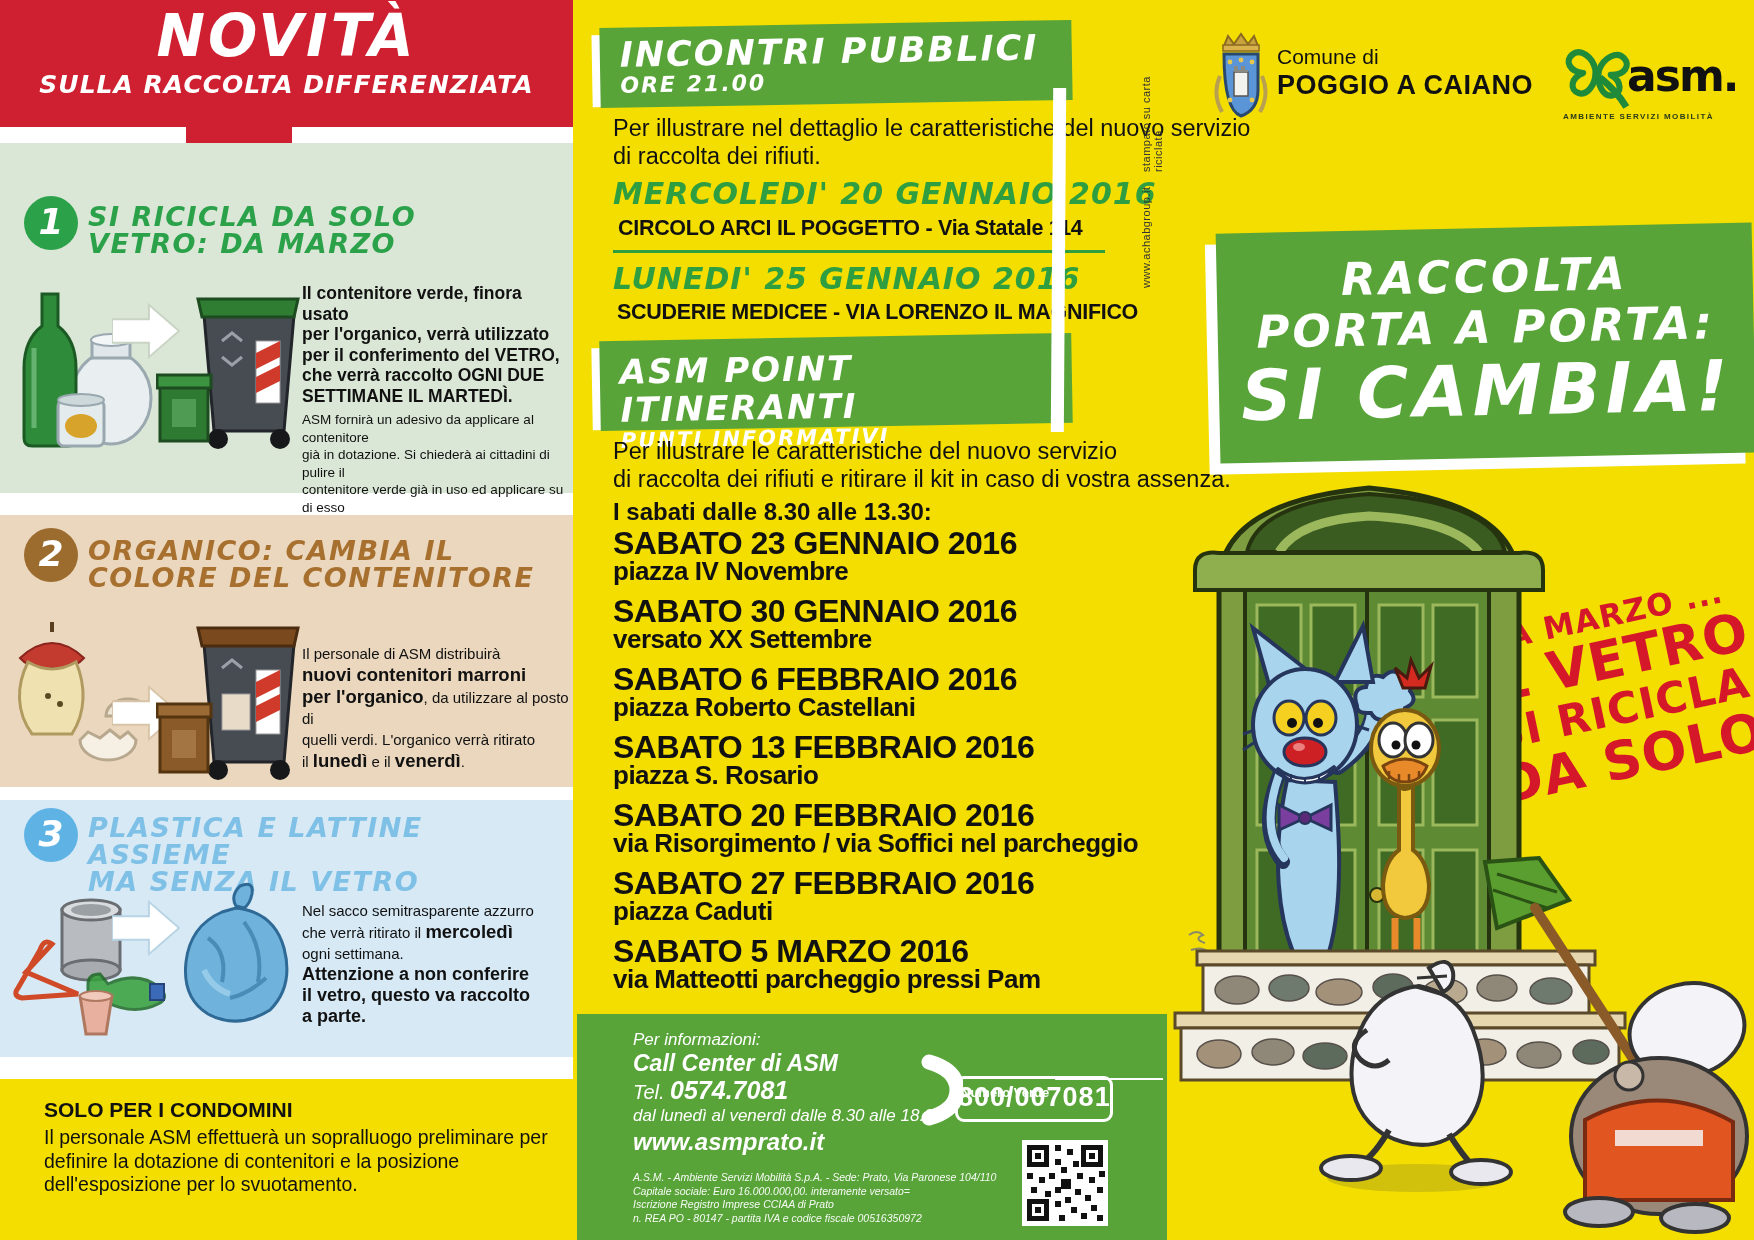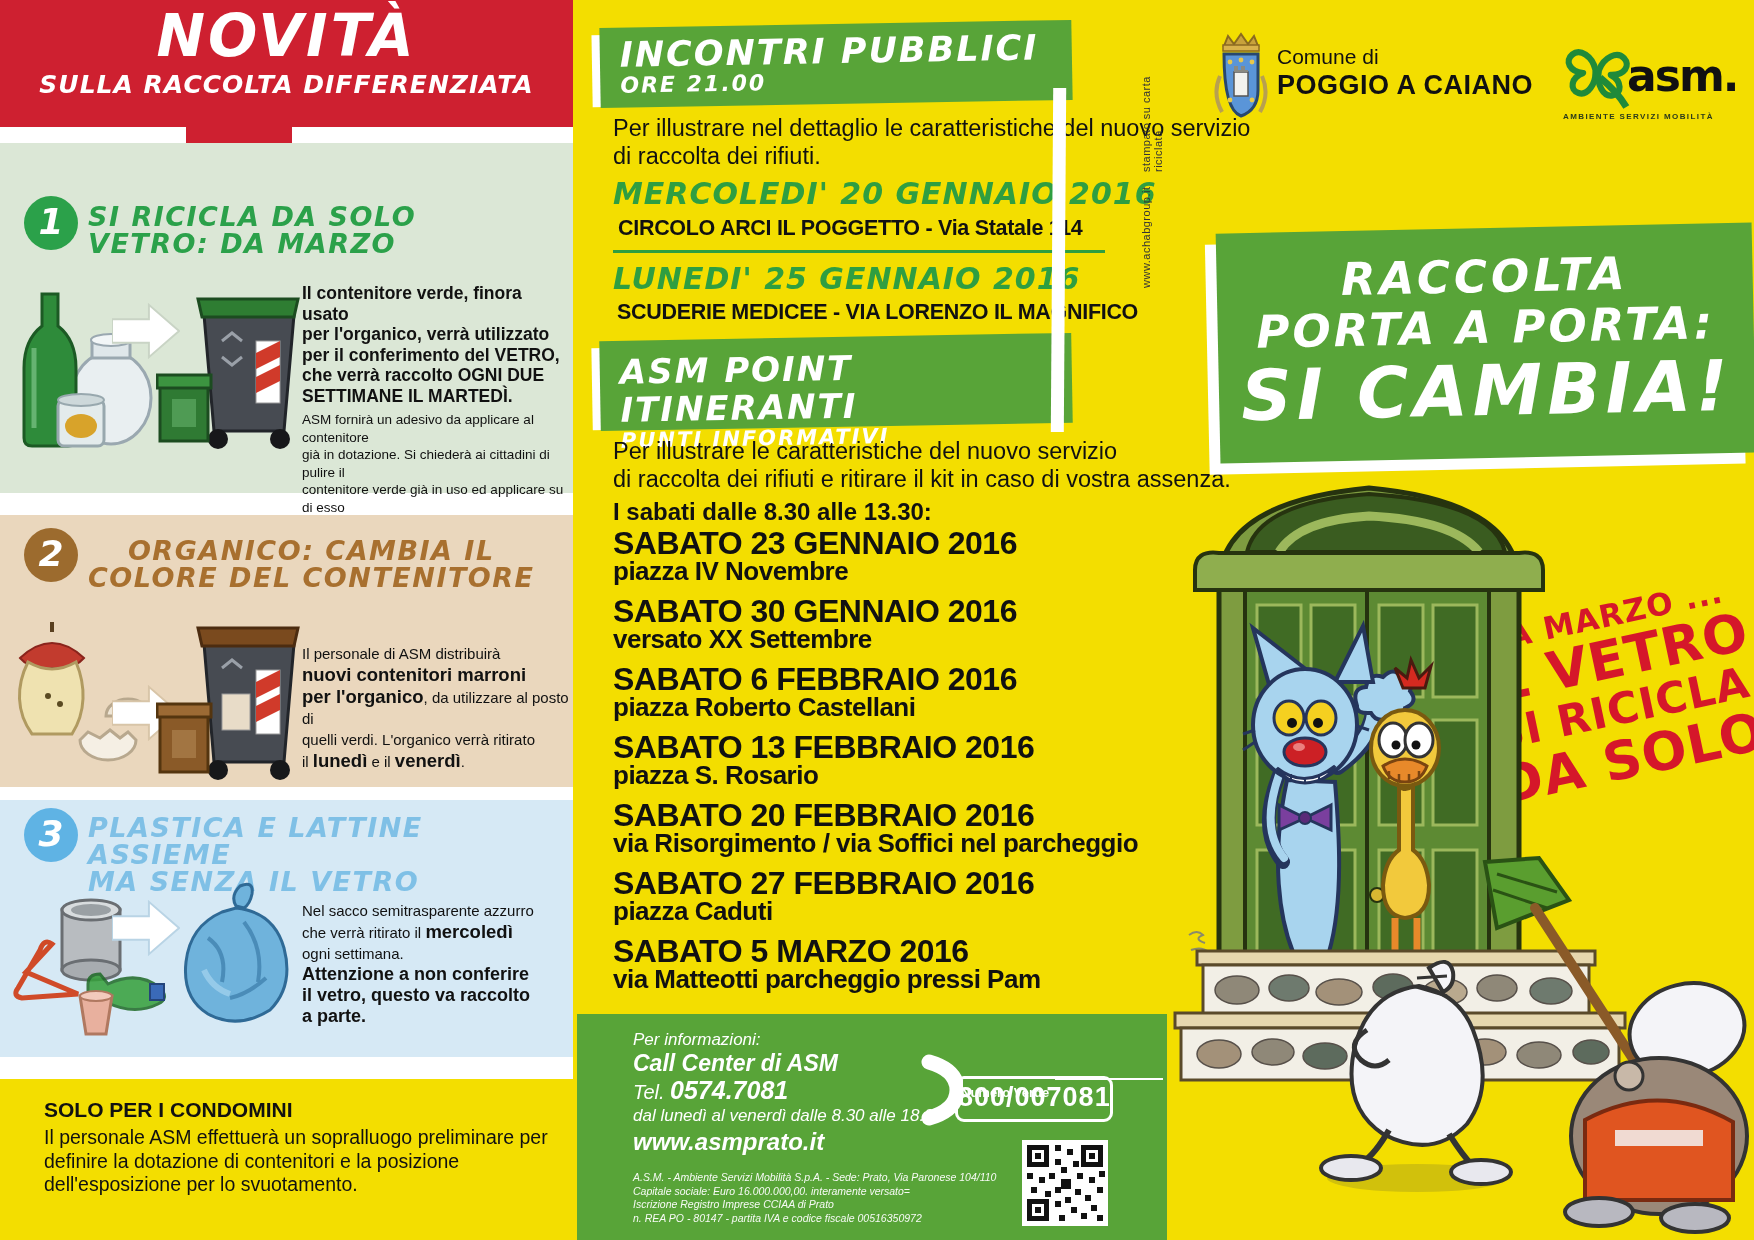--- a/index.html
+++ b/index.html
@@ -138,21 +138,21 @@
         <div>ASM fornirà un adesivo da applicare al contenitore</div>
         <div>già in dotazione. Si chiederà ai cittadini di pulire il</div>
         <div>contenitore verde già in uso ed applicare su di esso</div>
         <div>l'apposito adesivo del vetro.</div>
       </div>
     </div>
   </div>
 
   <div class="abs sec" id="sec2">
     <div class="abs num-circle" style="left:24px;top:13px;background:#9c6b2e;">2</div>
-    <div class="abs hand sec-head" style="left:88px;top:22px;color:#a8702f;text-align:center;">
+    <div class="abs hand sec-head" style="left:88px;top:22px;color:#a8702f;">
       <div>ORGANICO: CAMBIA IL</div>
       <div>COLORE DEL CONTENITORE</div>
     </div>
 
     <svg class="abs" style="left:2px;top:105px;" width="150" height="155" viewBox="0 0 150 155">
       <path d="M18 38 Q50 8 82 38 Q72 50 50 48 Q28 50 18 38 Z" fill="#c23b2e" stroke="#8a241c" stroke-width="2"></path>
       <path d="M26 42 C14 66 14 92 30 114 L70 114 C84 92 84 66 74 42 Q50 56 26 42 Z" fill="#efe2b0" stroke="#b09a60" stroke-width="3"></path>
       <circle cx="46" cy="76" r="3" fill="#5a4a22"></circle>
         <circle cx="58" cy="84" r="3" fill="#5a4a22"></circle>
       <path d="M50 12 L50 2" stroke="#5a4020" stroke-width="4"></path>

